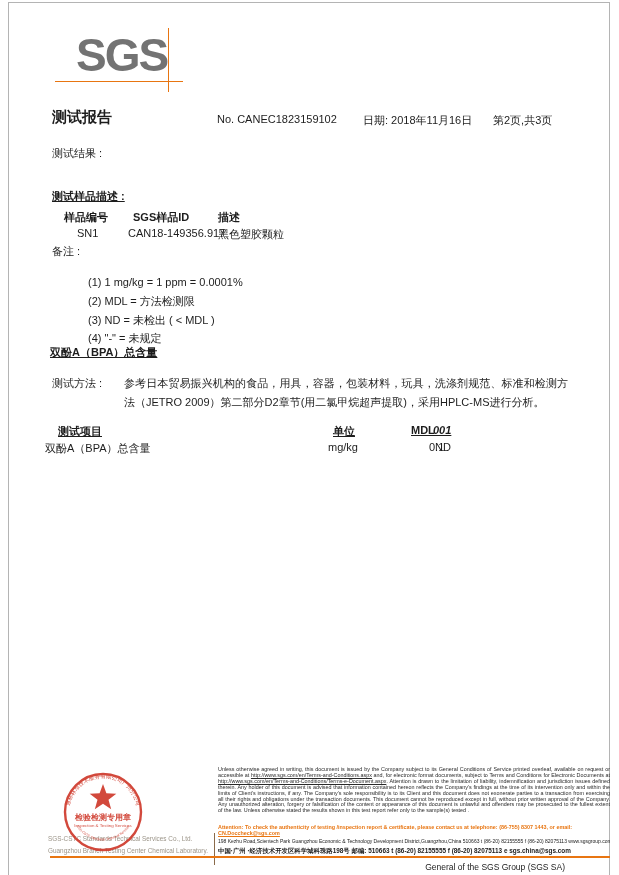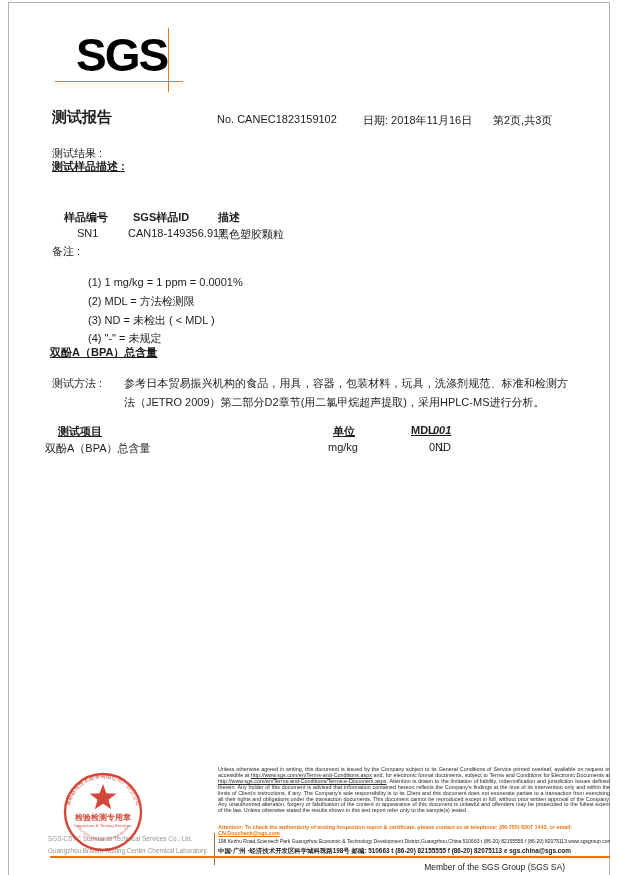--- a/index.html
+++ b/index.html
@@ -2,32 +2,32 @@
 <html><head>
 <meta charset="utf-8">
 <style>
   * { margin:0; padding:0; box-sizing:border-box; }
   html,body { width:619px; height:875px; background:#fdfdfd; font-family:"Liberation Sans","DejaVu Sans",sans-serif; color:#1d1d1d; }
   .stage { position:relative; width:619px; height:875px; overflow:hidden; background:#fff; }
   .page-border { position:absolute; left:8px; top:2px; width:602px; height:896px; border:1px solid #b4b4b4; background:#fff; }
   .abs { position:absolute; }
 
   
-  .logo { left:76px; top:28px; font-size:46px; font-weight:bold; color:#000000; letter-spacing:-2px; }
+  .logo { left:76px; top:28px; font-size:46px; font-weight:bold; color:#737373; letter-spacing:-2px; }
   .logo-hline { left:55px; top:81px; width:128px; height:1px; background:#e87511; }
   .logo-vline { left:168px; top:28px; width:1px; height:64px; background:#e87511; }
   .doc-title { left:52px; top:108px; font-size:15px; font-weight:bold; }
   .report-no { left:217px; top:113px; font-size:11px; }
   .report-date { left:363px; top:113px; font-size:11px; }
   .page-info { left:493px; top:113px; font-size:11px; }
 
   
   .fs11 { font-size:11px;margin-top:10px; }
   .results-label { left:52px; top:146px; font-size:11px; }
-  .sample-heading { left:52px; top:159px; font-size:11px; font-weight:bold; text-decoration:underline; }
+  .sample-heading { left:52px; top:189px; font-size:11px; font-weight:bold; text-decoration:underline; }
   .st-h1 { left:64px; top:200px; font-weight:bold; }
   .st-h2 { left:133px; top:200px; font-weight:bold; }
   .st-h3 { left:218px; top:200px; font-weight:bold; }
   .st-r1 { left:77px; top:217px; }
   .st-r2 { left:128px; top:217px; }
   .st-r3 { left:218px; top:217px; }
   .notes-label { left:52px; top:244px; font-size:11px; }
   .note-1 { left:88px; top:266px; }
   .note-2 { left:88px; top:284px; }
   .note-3 { left:88px; top:303px; }
@@ -107,21 +107,21 @@
   <div class="abs attention"><span>Attention: To check the authenticity of testing /inspection report &amp; certificate, please contact us at telephone: (86-755) 8307 1443, or email: </span><span class="lnk">CN.Doccheck@sgs.com</span></div>
 
   <div class="abs footer-vline"></div>
   <div class="abs addr-en">198 Kezhu Road,Scientech Park Guangzhou Economic &amp; Technology Development District,Guangzhou,China 510663    t (86-20) 82155555    f (86-20) 82075113    www.sgsgroup.com.cn</div>
   <div class="abs addr-cn">中国·广州 ·经济技术开发区科学城科珠路198号        邮编: 510663    t (86-20) 82155555    f (86-20) 82075113    e  sgs.china@sgs.com</div>
 
   <div class="abs company-1">SGS-CSTC Standards Technical Services Co., Ltd.</div>
   <div class="abs company-2">Guangzhou Branch Testing Center Chemical Laboratory.</div>
 
   <div class="abs footer-orange-line"></div>
-  <div class="abs member-line">Member of the SGS Group (SGS SA)</div>
+  <div class="abs member-line">General of the SGS Group (SGS SA)</div>
 
   <svg class="abs stamp" viewBox="0 0 100 100">
     <defs>
       <path id="arc-top" d="M 16,50 A 34,34 0 0 1 84,50"></path>
       <path id="arc-bottom" d="M 22,62 A 32,32 0 0 0 78,62"></path>
     </defs>
     <circle cx="50" cy="50" r="38" fill="none" stroke="#cf3a2c" stroke-width="2.4"></circle>
     <polygon fill="#cf3a2c" points="50,22 53.4,31.3 63.3,31.7 55.5,37.8 58.2,47.3 50,41.8 41.8,47.3 44.5,37.8 36.7,31.7 46.6,31.3"></polygon>
     <text font-size="5.6" fill="#cf3a2c" text-anchor="middle">
       <textPath href="#arc-top" startOffset="50%">通标标准技术服务有限公司广州分公司</textPath>

